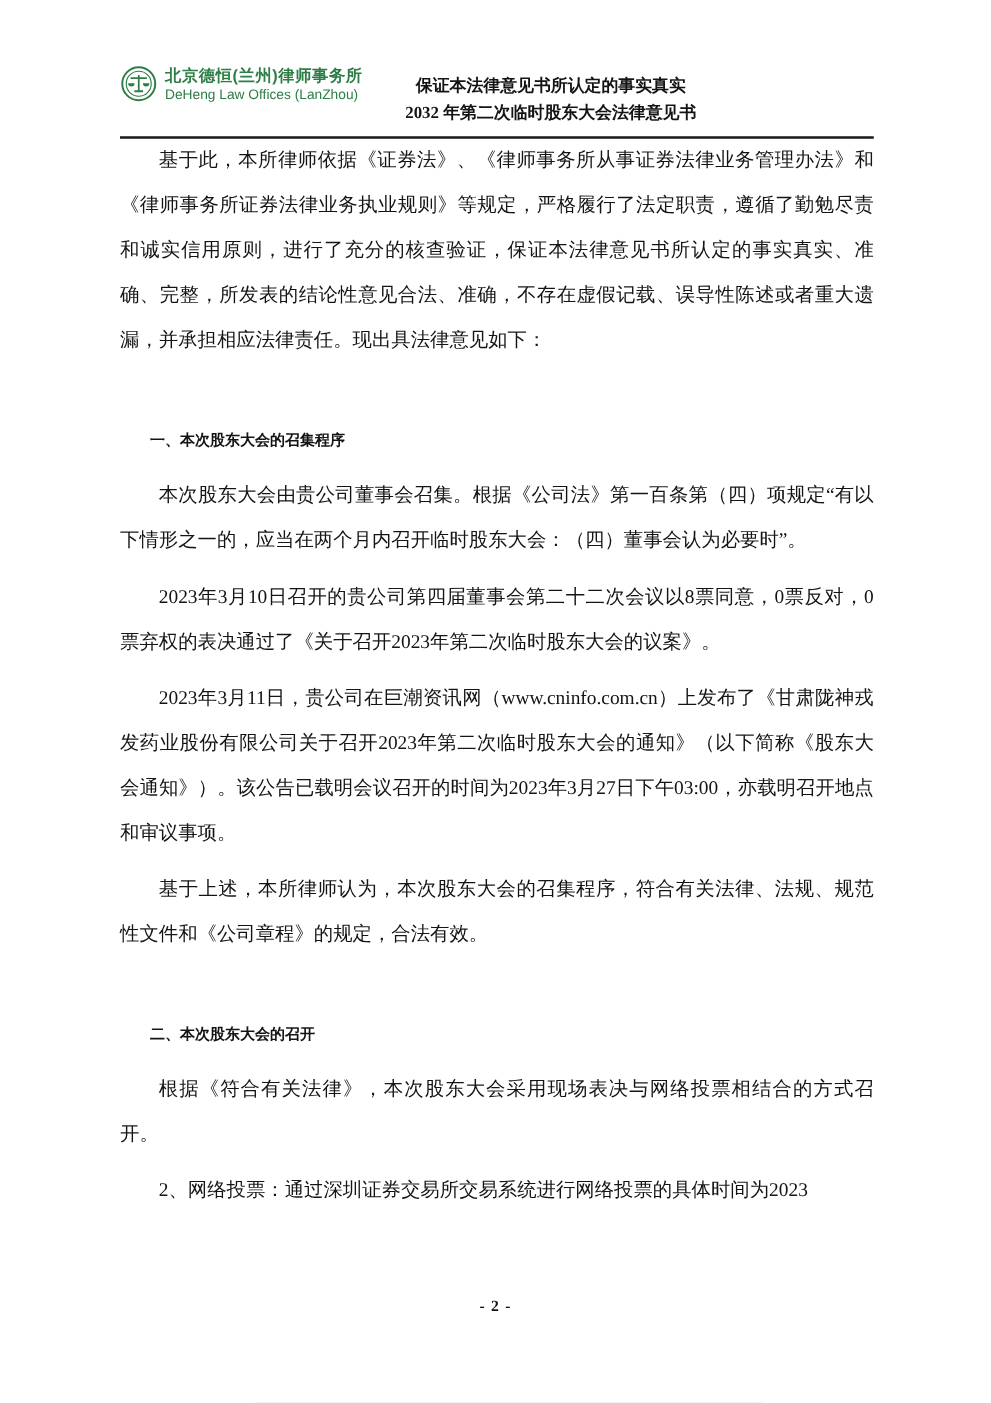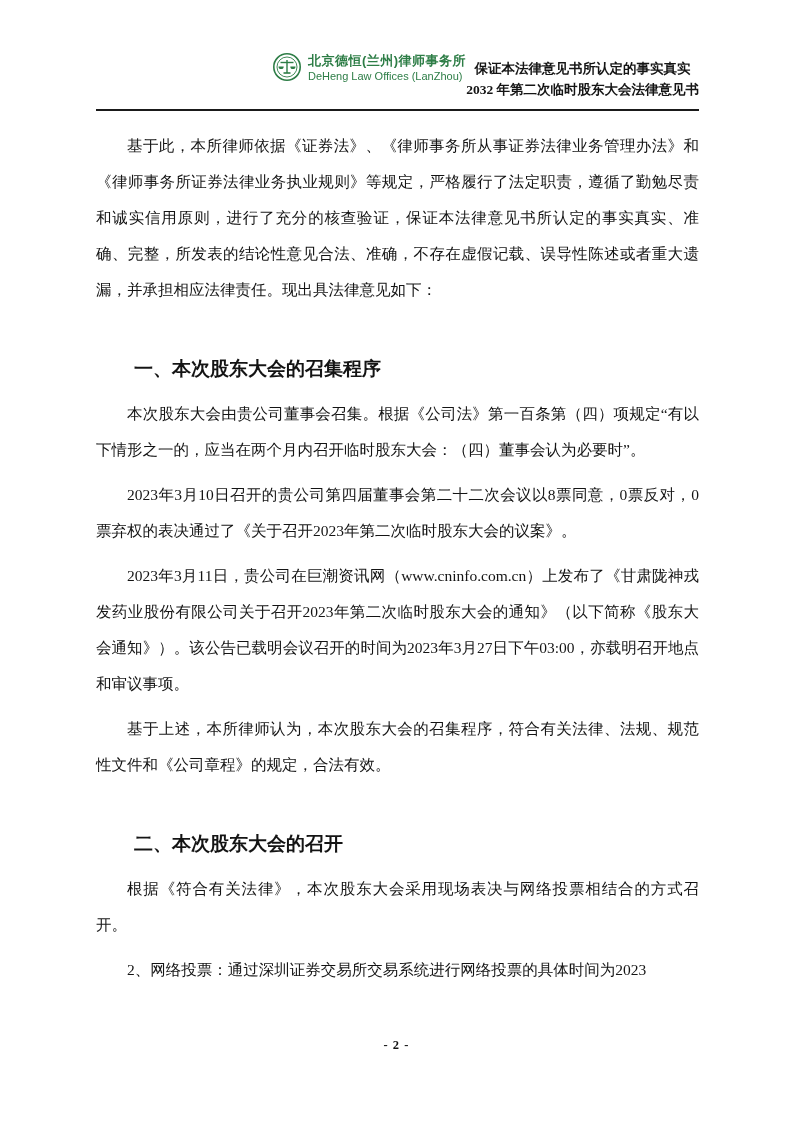--- a/index.html
+++ b/index.html
@@ -9,23 +9,24 @@
     width: 793px;
     height: 1122px;
     margin: 0 auto;
     background: #ffffff;
     font-family: "Liberation Serif", "DejaVu Serif", serif;
     color: #141414;
     overflow: hidden;
   }
   .header {
     display: flex;
-    justify-content: flex-end;
+    justify-content: flex-start;
     align-items: flex-start;
     margin: 52px 94px 0 96px;
+    gap: 34px;
   }
   .header-left {
     display: flex;
     align-items: flex-start;
     gap: 6px;
   }
   .logo { display: block; width: 30px; height: 30px; flex: 0 0 auto; }
   .firm-names { padding-top: 1px; }
   .firm-cn {
     font-family: "Liberation Sans", "DejaVu Sans", sans-serif;
@@ -47,31 +48,30 @@
     font-size: 13.5px;
     line-height: 21px;
     padding-top: 6px;
   }
   .header-rule {
     margin: 9px 94px 0 96px;
     border-bottom: 2px solid #1a1a1a;
   }
   .doc-body {
     margin: 0 94px 0 96px;
-    padding-top: 17px;
     font-size: 15.5px;
     line-height: 36px;
     text-align: justify;
   }
   .doc-body p { text-indent: 2em; }
   .doc-body p.para { margin-bottom: 9px; }
   .doc-body p.heading {
     font-family: "Liberation Sans", "DejaVu Sans", sans-serif;
     font-weight: bold;
-    font-size: 19px;
+    font-size: 12px;
     margin-top: 43px;
     margin-bottom: 9px;
   }
   .doc-body p.heading:first-child, .doc-body p.para:first-child { margin-top: 0; }
   .footer {
     position: absolute;
     left: 0;
     top: 1038px;
     width: 100%;
     text-align: center;

